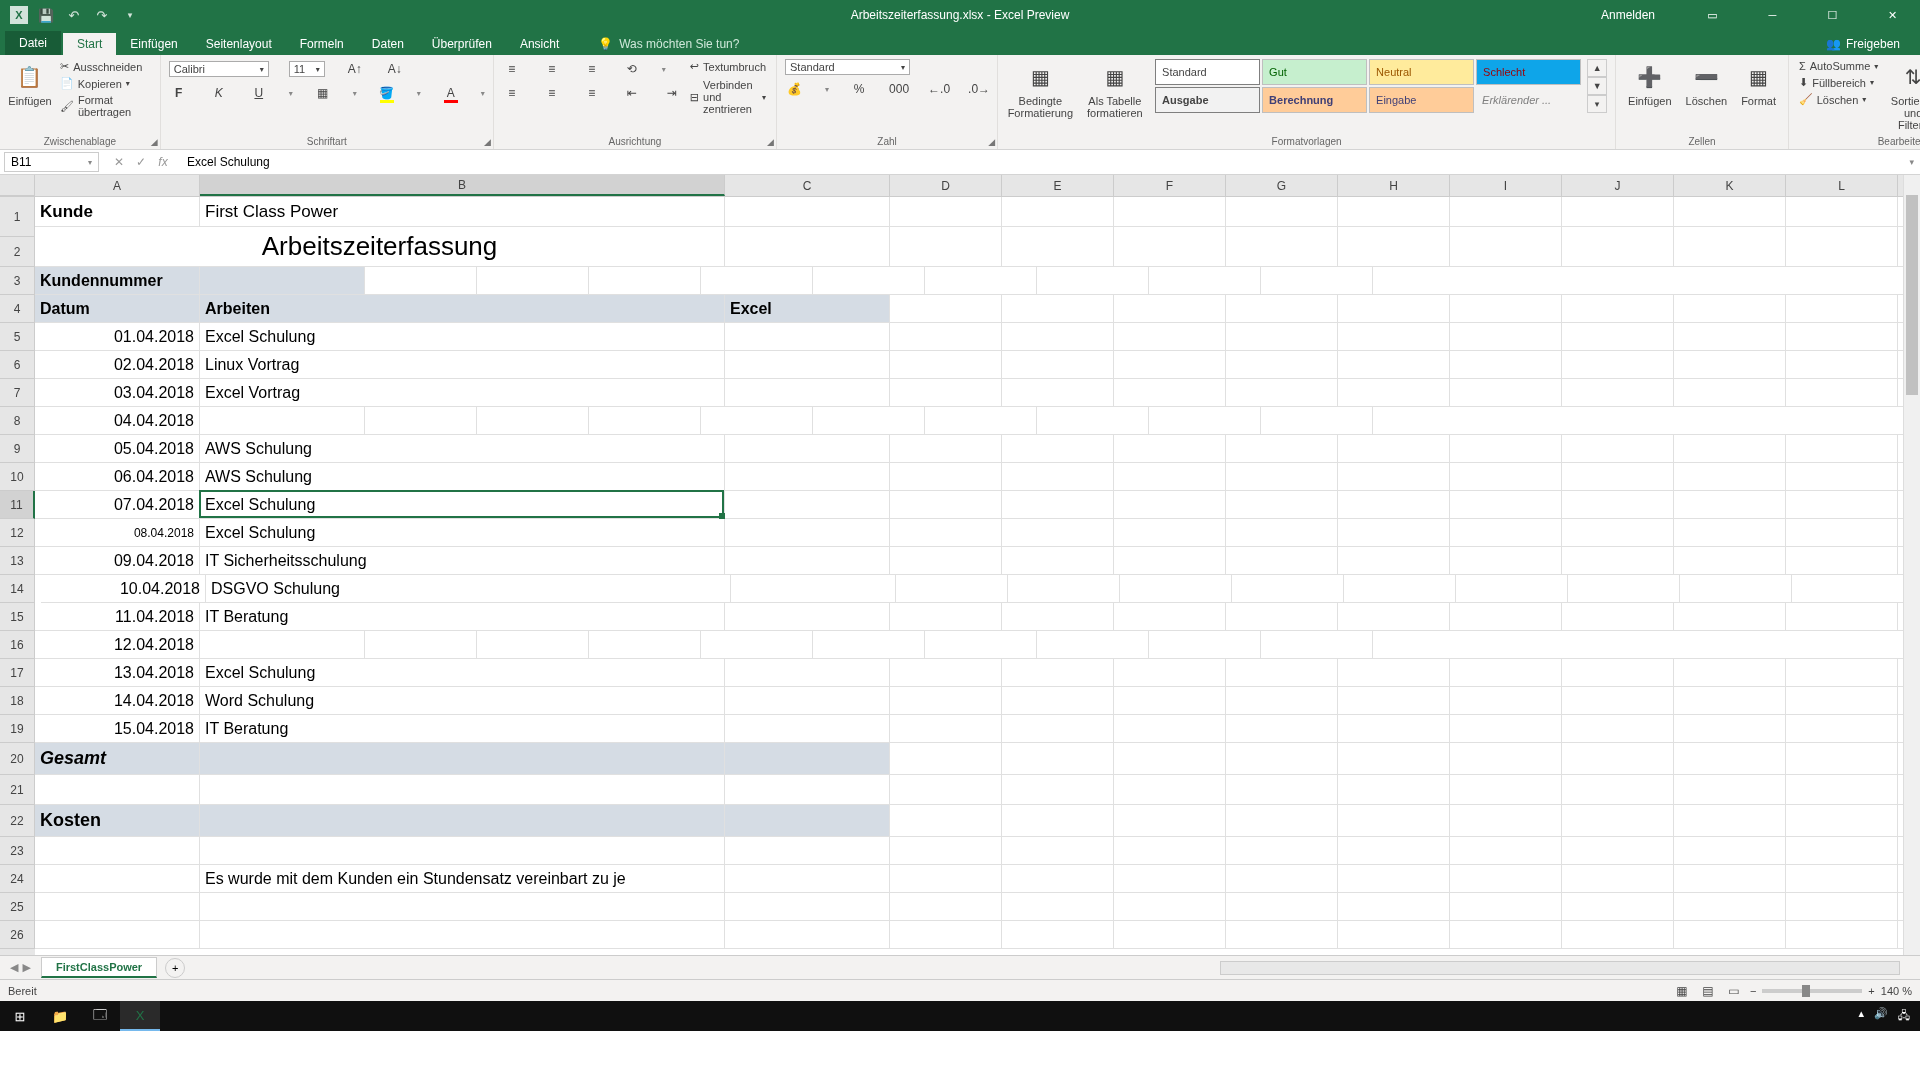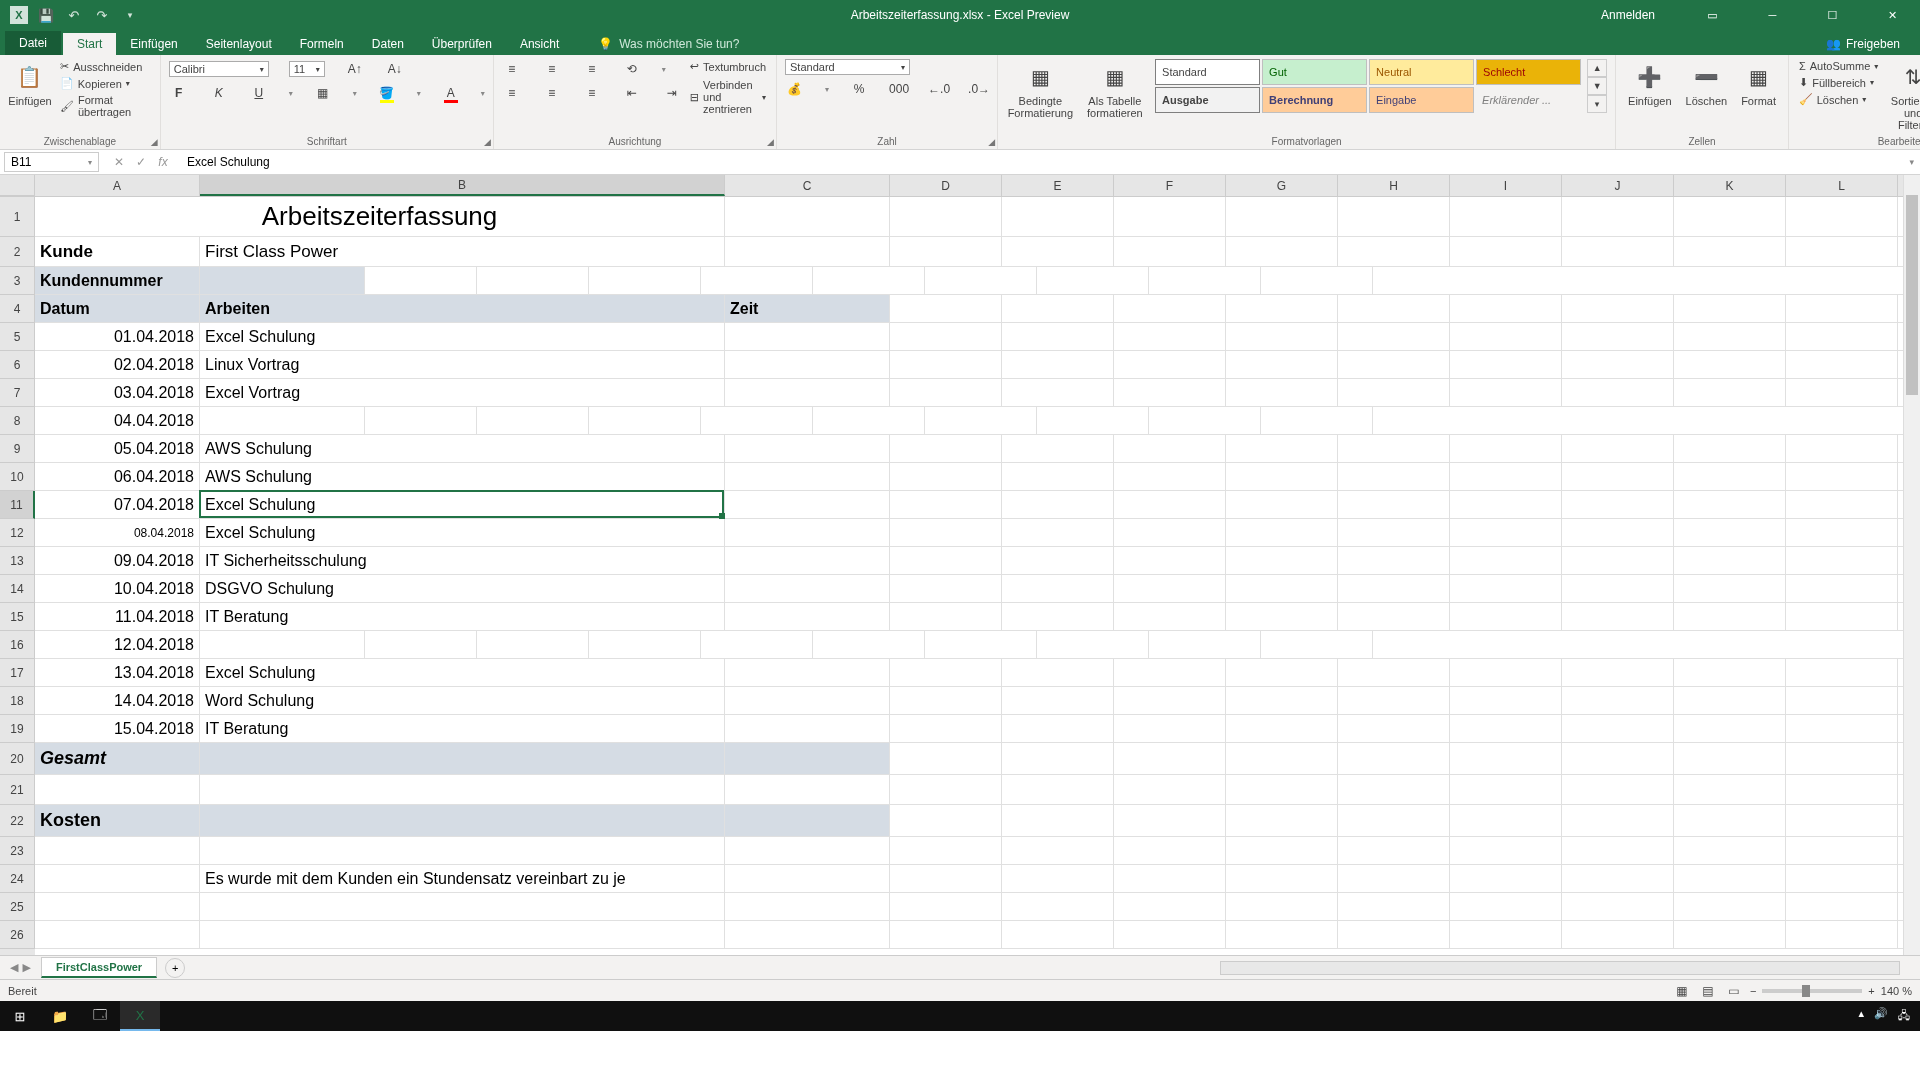--- a/index.html
+++ b/index.html
@@ -34,21 +34,21 @@
 .hstack { display: flex; gap: 20px; align-items: center; }
 .combo { border: 1px solid #ababab; background: #fff; padding: 1px 4px; font-size: 11px; display: flex; align-items: center; justify-content: space-between; }
 .icon-btn { width: 20px; height: 20px; border: 1px solid transparent; display: inline-flex; align-items: center; justify-content: center; font-size: 12px; }
 
 
 .style-gallery { display: grid; grid-template-columns: repeat(4, 105px); grid-template-rows: 26px 26px; gap: 2px; }
 .style-cell { border: 1px solid #bfbfbf; padding: 3px 6px; font-size: 11px; display: flex; align-items: center; }
 .sty-standard { background: #fff; border: 1px solid #7f7f7f; }
 .sty-gut { background: #c6efce; color: #006100; }
 .sty-neutral { background: #ffeb9c; color: #9c5700; }
-.sty-schlecht { background: #eab308; color: #9c0006; }
+.sty-schlecht { background: #0ea5e9; color: #9c0006; }
 .sty-ausgabe { background: #f2f2f2; border: 1px solid #7f7f7f; font-weight: bold; }
 .sty-berechnung { background: #ffcc99; color: #3f3f76; font-weight: bold; }
 .sty-eingabe { background: #ffcc99; color: #3f3f76; }
 .sty-erkl { color: #7f7f7f; font-style: italic; border: none; }
 
 
 .formula-bar { height: 25px; border-bottom: 1px solid #d4d4d4; display: flex; align-items: center; background: #fff; }
 .name-box { width: 95px; border: 1px solid #ccc; margin: 2px 4px; padding: 2px 6px; font-size: 12px; display: flex; justify-content: space-between; align-items: center; }
 .fx-btns { display: flex; gap: 2px; padding: 0 6px; color: #999; }
 .fx-input { flex: 1; padding: 2px 8px; font-size: 12px; }
@@ -389,65 +389,65 @@
         <div class="row-header" style="height: 32px;">20</div>
         <div class="row-header" style="height: 30px;">21</div>
         <div class="row-header" style="height: 32px;">22</div>
         <div class="row-header" style="height: 28px;">23</div>
         <div class="row-header" style="height: 28px;">24</div>
         <div class="row-header" style="height: 28px;">25</div>
         <div class="row-header" style="height: 28px;">26</div>
       </div>
     <div class="cells" id="cells">
       <div class="selection" style="left: 164px; top: 293px; width: 525px; height: 28px;"></div>
-    <div class="cell-row" style="height: 40px;">
+    <div class="cell-row" style="height: 30px;">
+          <div class="cell cA " style="width: 165px; font-weight: bold; font-size: 17px;">Kunde</div>
+          <div class="cell cB " style="width: 525px; font-size: 17px;">First Class Power</div>
+          <div class="cell cC " style="width: 165px;"></div>
+          <div class="cell cRest" style="width: 112px;"></div>
+          <div class="cell cRest" style="width: 112px;"></div>
+          <div class="cell cRest" style="width: 112px;"></div>
+          <div class="cell cRest" style="width: 112px;"></div>
+          <div class="cell cRest" style="width: 112px;"></div>
+          <div class="cell cRest" style="width: 112px;"></div>
+          <div class="cell cRest" style="width: 112px;"></div>
+          <div class="cell cRest" style="width: 112px;"></div>
+          <div class="cell cRest" style="width: 112px;"></div>
+        </div>
+        <div class="cell-row" style="height: 40px;">
           <div class="cell cA " style="width: 0px; border-right: none; padding: 0px;"></div>
           <div class="cell cB " style="width: 690px; font-size: 26px; justify-content: center;">Arbeitszeiterfassung</div>
           <div class="cell cC " style="width: 165px;"></div>
           <div class="cell cRest" style="width: 112px;"></div>
           <div class="cell cRest" style="width: 112px;"></div>
           <div class="cell cRest" style="width: 112px;"></div>
           <div class="cell cRest" style="width: 112px;"></div>
           <div class="cell cRest" style="width: 112px;"></div>
           <div class="cell cRest" style="width: 112px;"></div>
           <div class="cell cRest" style="width: 112px;"></div>
           <div class="cell cRest" style="width: 112px;"></div>
           <div class="cell cRest" style="width: 112px;"></div>
         </div>
-        <div class="cell-row" style="height: 30px;">
-          <div class="cell cA " style="width: 165px; font-weight: bold; font-size: 17px;">Kunde</div>
-          <div class="cell cB " style="width: 525px; font-size: 17px;">First Class Power</div>
-          <div class="cell cC " style="width: 165px;"></div>
-          <div class="cell cRest" style="width: 112px;"></div>
-          <div class="cell cRest" style="width: 112px;"></div>
-          <div class="cell cRest" style="width: 112px;"></div>
-          <div class="cell cRest" style="width: 112px;"></div>
-          <div class="cell cRest" style="width: 112px;"></div>
-          <div class="cell cRest" style="width: 112px;"></div>
-          <div class="cell cRest" style="width: 112px;"></div>
-          <div class="cell cRest" style="width: 112px;"></div>
-          <div class="cell cRest" style="width: 112px;"></div>
-        </div>
         <div class="cell-row" style="height: 28px;">
           <div class="cell cA hdr-shade" style="width: 165px; font-weight: bold; font-size: 16px;">Kundennummer</div>
           <div class="cell cC hdr-shade" style="width: 165px;"></div>
           <div class="cell cRest" style="width: 112px;"></div>
           <div class="cell cRest" style="width: 112px;"></div>
           <div class="cell cRest" style="width: 112px;"></div>
           <div class="cell cRest" style="width: 112px;"></div>
           <div class="cell cRest" style="width: 112px;"></div>
           <div class="cell cRest" style="width: 112px;"></div>
           <div class="cell cRest" style="width: 112px;"></div>
           <div class="cell cRest" style="width: 112px;"></div>
           <div class="cell cRest" style="width: 112px;"></div>
         </div>
         <div class="cell-row" style="height: 28px;">
           <div class="cell cA hdr-shade" style="width: 165px; font-weight: bold; font-size: 16px;">Datum</div>
           <div class="cell cB hdr-shade" style="width: 525px; font-weight: bold; font-size: 16px;">Arbeiten</div>
-          <div class="cell cC hdr-shade" style="width: 165px; font-weight: bold; font-size: 16px;">Zeit</div>
+          <div class="cell cC hdr-shade" style="width: 165px; font-weight: bold; font-size: 16px;">Excel</div>
           <div class="cell cRest" style="width: 112px;"></div>
           <div class="cell cRest" style="width: 112px;"></div>
           <div class="cell cRest" style="width: 112px;"></div>
           <div class="cell cRest" style="width: 112px;"></div>
           <div class="cell cRest" style="width: 112px;"></div>
           <div class="cell cRest" style="width: 112px;"></div>
           <div class="cell cRest" style="width: 112px;"></div>
           <div class="cell cRest" style="width: 112px;"></div>
           <div class="cell cRest" style="width: 112px;"></div>
         </div>
@@ -569,21 +569,21 @@
           <div class="cell cRest" style="width: 112px;"></div>
           <div class="cell cRest" style="width: 112px;"></div>
           <div class="cell cRest" style="width: 112px;"></div>
           <div class="cell cRest" style="width: 112px;"></div>
           <div class="cell cRest" style="width: 112px;"></div>
           <div class="cell cRest" style="width: 112px;"></div>
           <div class="cell cRest" style="width: 112px;"></div>
           <div class="cell cRest" style="width: 112px;"></div>
           <div class="cell cRest" style="width: 112px;"></div>
         </div>
-        <div class="cell-row" style="height: 28px;">
+        <div class="cell-row" style="height: 28px; margin-left: 6px;">
           <div class="cell cA right" style="width: 165px; font-size: 16px;">10.04.2018</div>
           <div class="cell cB " style="width: 525px; font-size: 16px;">DSGVO Schulung</div>
           <div class="cell cC " style="width: 165px;"></div>
           <div class="cell cRest" style="width: 112px;"></div>
           <div class="cell cRest" style="width: 112px;"></div>
           <div class="cell cRest" style="width: 112px;"></div>
           <div class="cell cRest" style="width: 112px;"></div>
           <div class="cell cRest" style="width: 112px;"></div>
           <div class="cell cRest" style="width: 112px;"></div>
           <div class="cell cRest" style="width: 112px;"></div>

